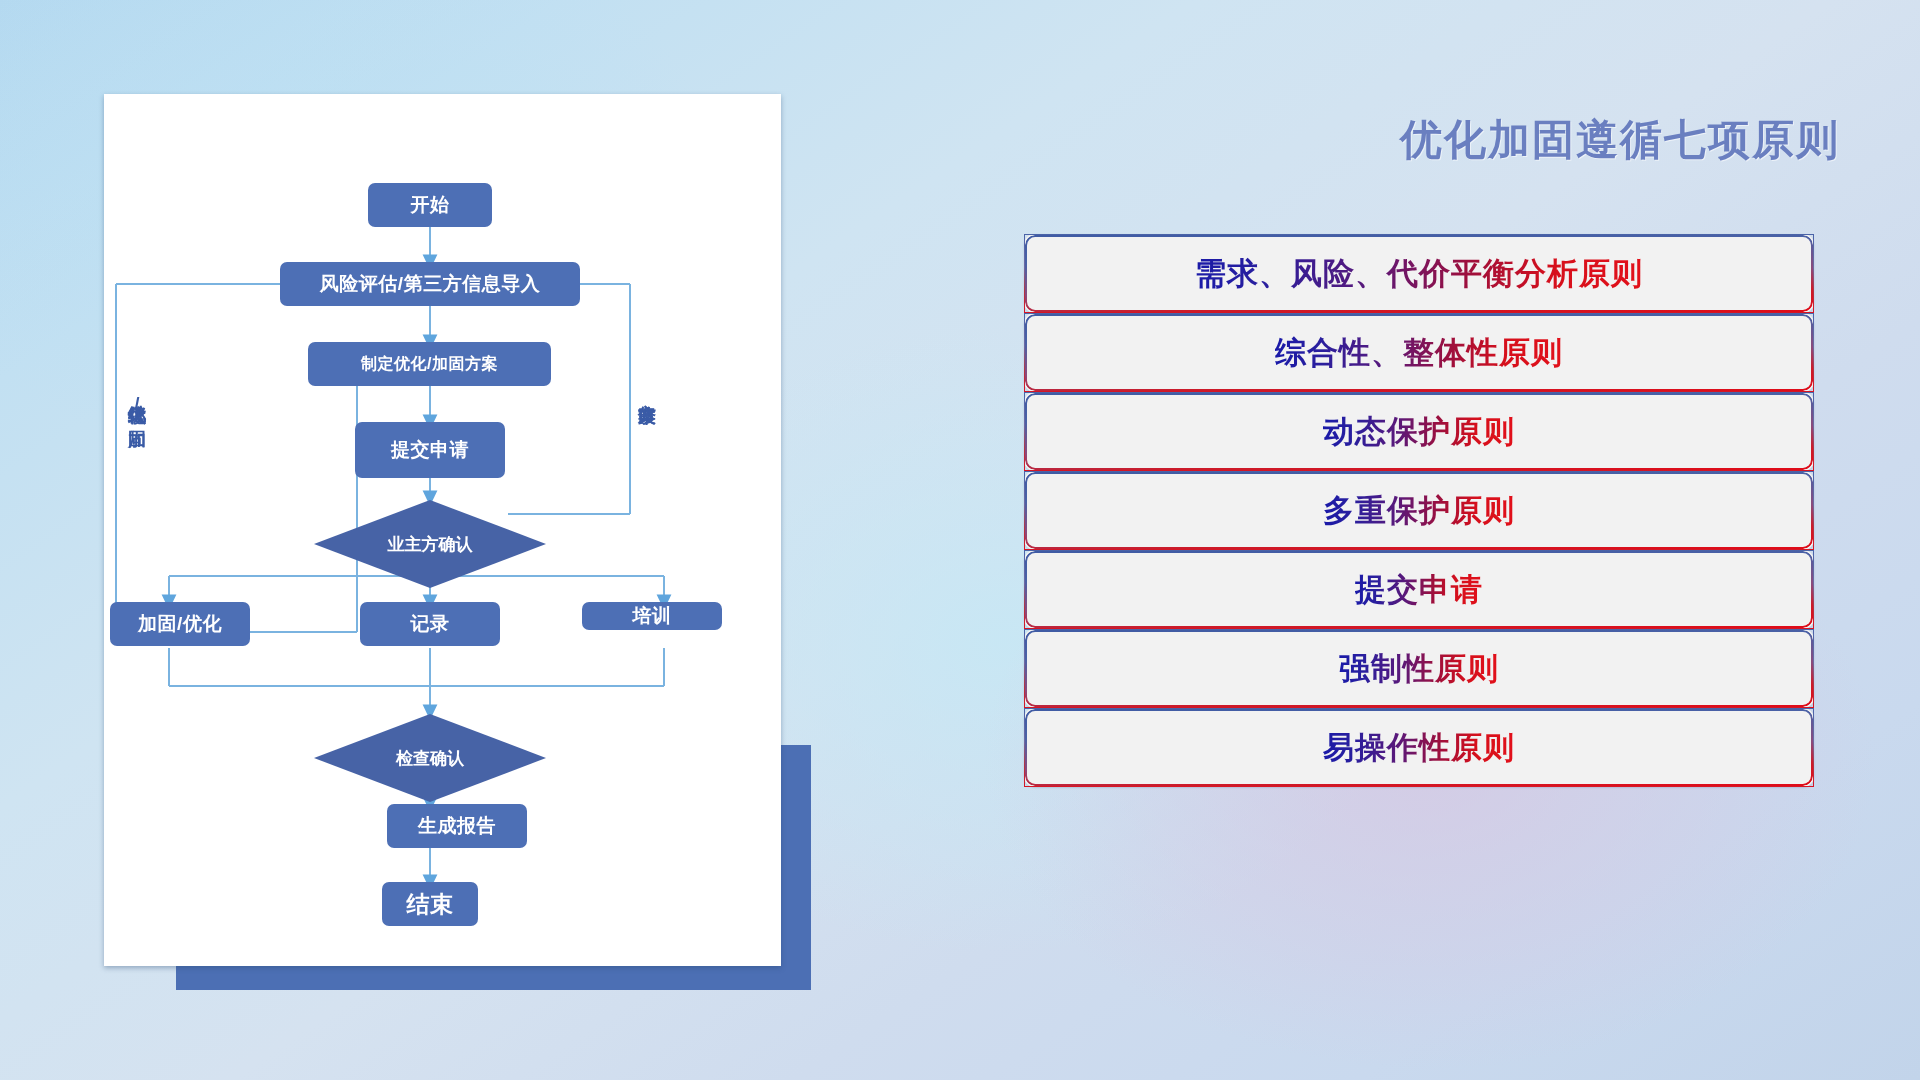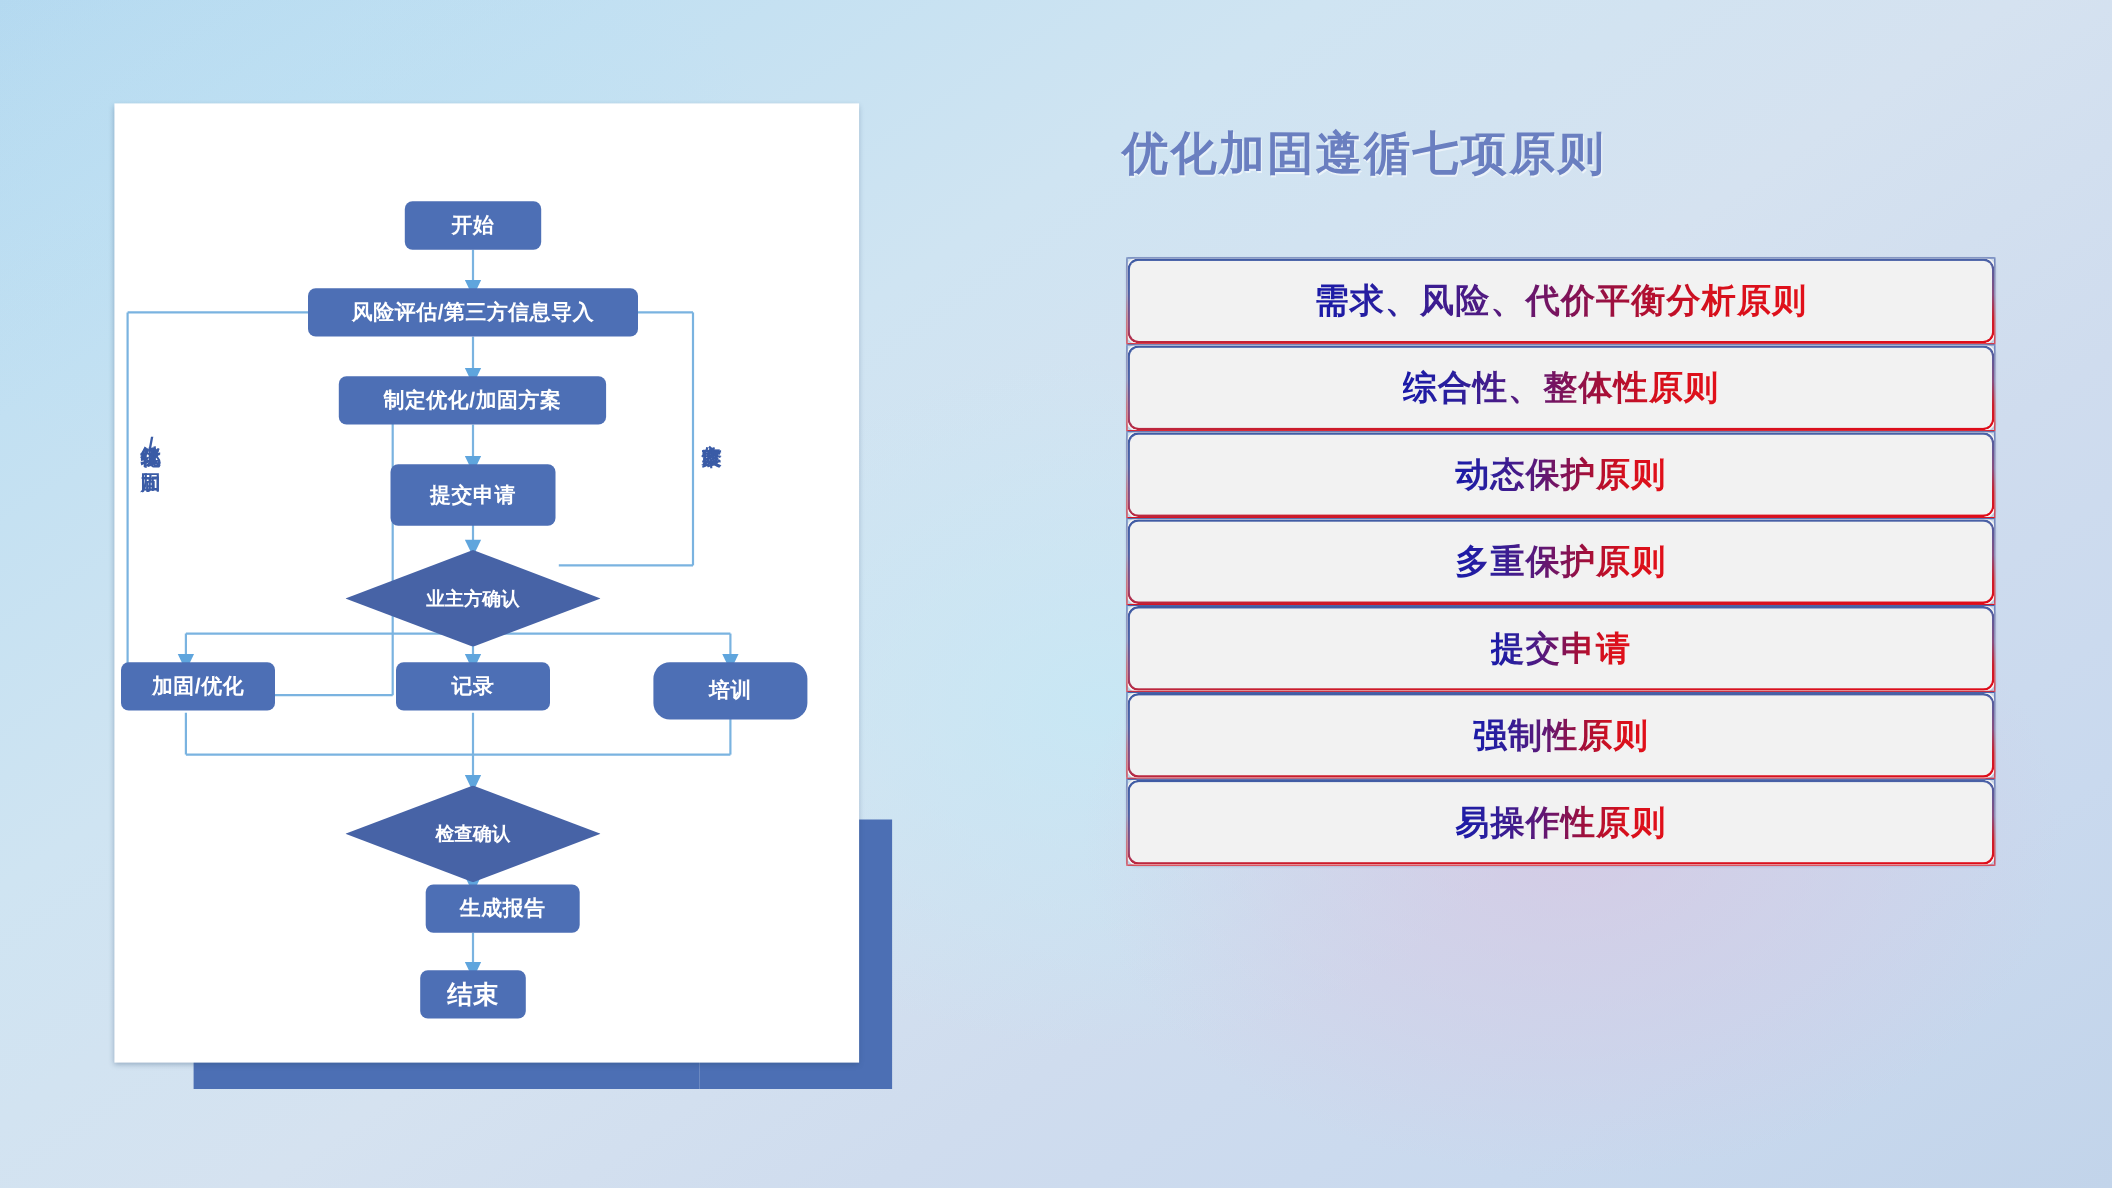--- a/index.html
+++ b/index.html
@@ -97,21 +97,21 @@
     position: absolute;
     left: 1020px; top: 0;
     width: 880px; height: 1080px;
     z-index: 3;
   }
 
   #title {
     position: absolute;
     left: 0; top: 112px;
     width: 820px;
-    text-align: left;
+    text-align: right;
     font-size: 42px;
     font-weight: bold;
     color: #6a7fc0;
     letter-spacing: 2px;
     text-shadow: 1px 1px 0 rgba(255,255,255,0.55);
   }
 
   #principles {
     position: absolute;
     left: 4px; top: 234px;
@@ -213,42 +213,42 @@
     </svg>
 
     <div class="node" style="left:264px; top:89px; width:124px; height:44px; font-size:19px;">
       <span>开始</span>
     </div>
 
     <div class="node" style="left:176px; top:168px; width:300px; height:44px; font-size:19px;">
       <span>风险评估/第三方信息导入</span>
     </div>
 
-    <div class="node" style="left:204px; top:248px; width:243px; height:44px; font-size:19px;">
+    <div class="node" style="left:204px; top:248px; width:243px; height:44px; font-size:16px;">
       <span>制定优化/加固方案</span>
     </div>
 
     <div class="node" style="left:251px; top:328px; width:150px; height:56px; font-size:19px;">
       <span>提交申请</span>
     </div>
 
     <div class="diamond" style="left:210px; top:406px; width:232px; height:88px; font-size:17px;">
       <div class="dshape"></div>
       <span>业主方确认</span>
     </div>
 
     <div class="node" style="left:6px; top:508px; width:140px; height:44px; font-size:19px;">
       <span>加固/优化</span>
     </div>
 
     <div class="node" style="left:256px; top:508px; width:140px; height:44px; font-size:19px;">
       <span>记录</span>
     </div>
 
-    <div class="node" style="left:490px; top:508px; width:140px; height:52px; font-size:19px;border-radius:15px;">
+    <div class="node" style="left:478px; top:508px; width:140px; height:28px; font-size:19px;">
       <span>培训</span>
     </div>
 
     <div class="diamond" style="left:210px; top:620px; width:232px; height:88px; font-size:17px;">
       <div class="dshape"></div>
       <span>检查确认</span>
     </div>
 
     <div class="node" style="left:256px; top:710px; width:140px; height:44px; font-size:19px;margin-left:27px;">
       <span>生成报告</span>

